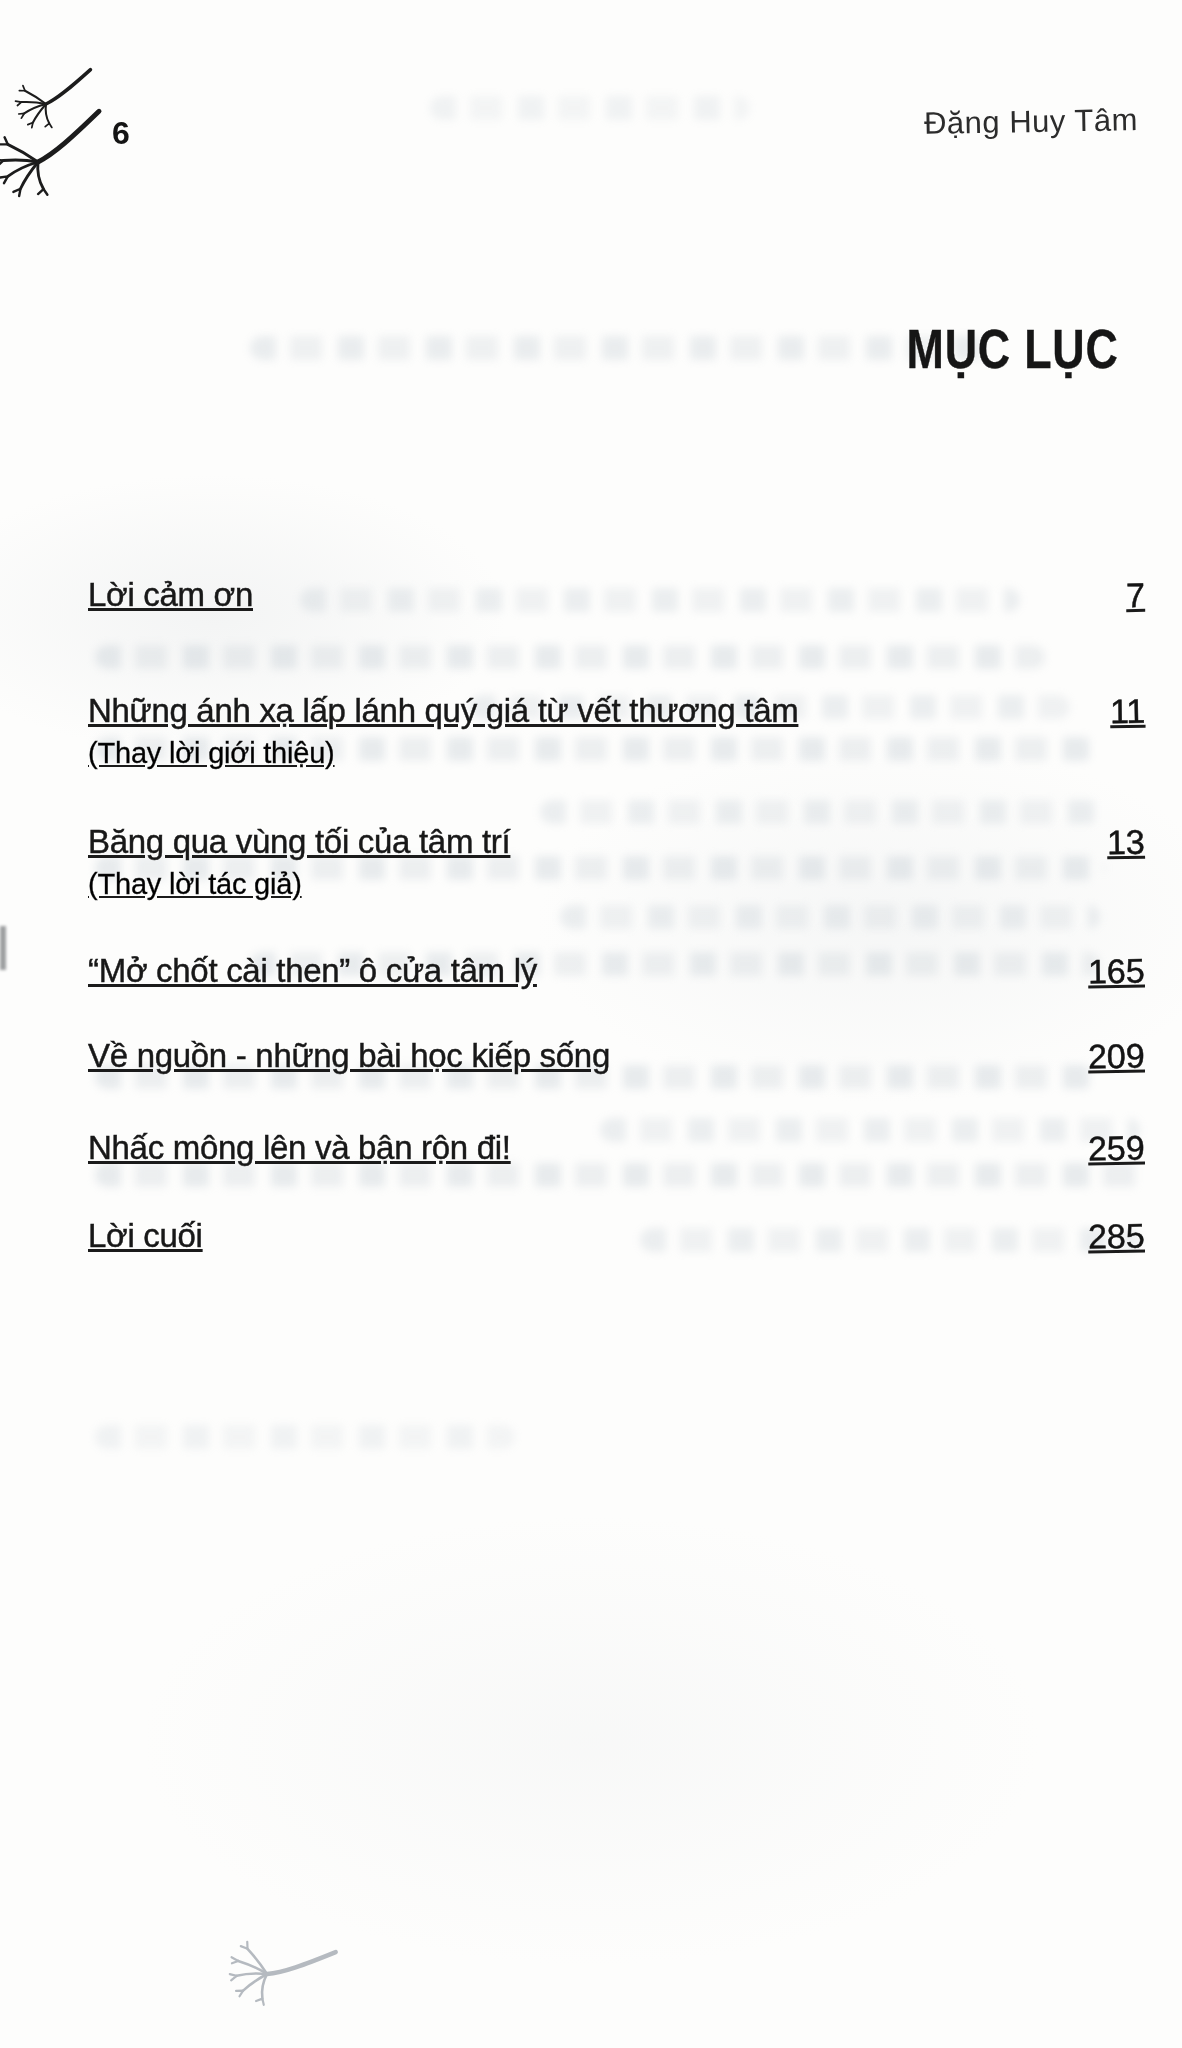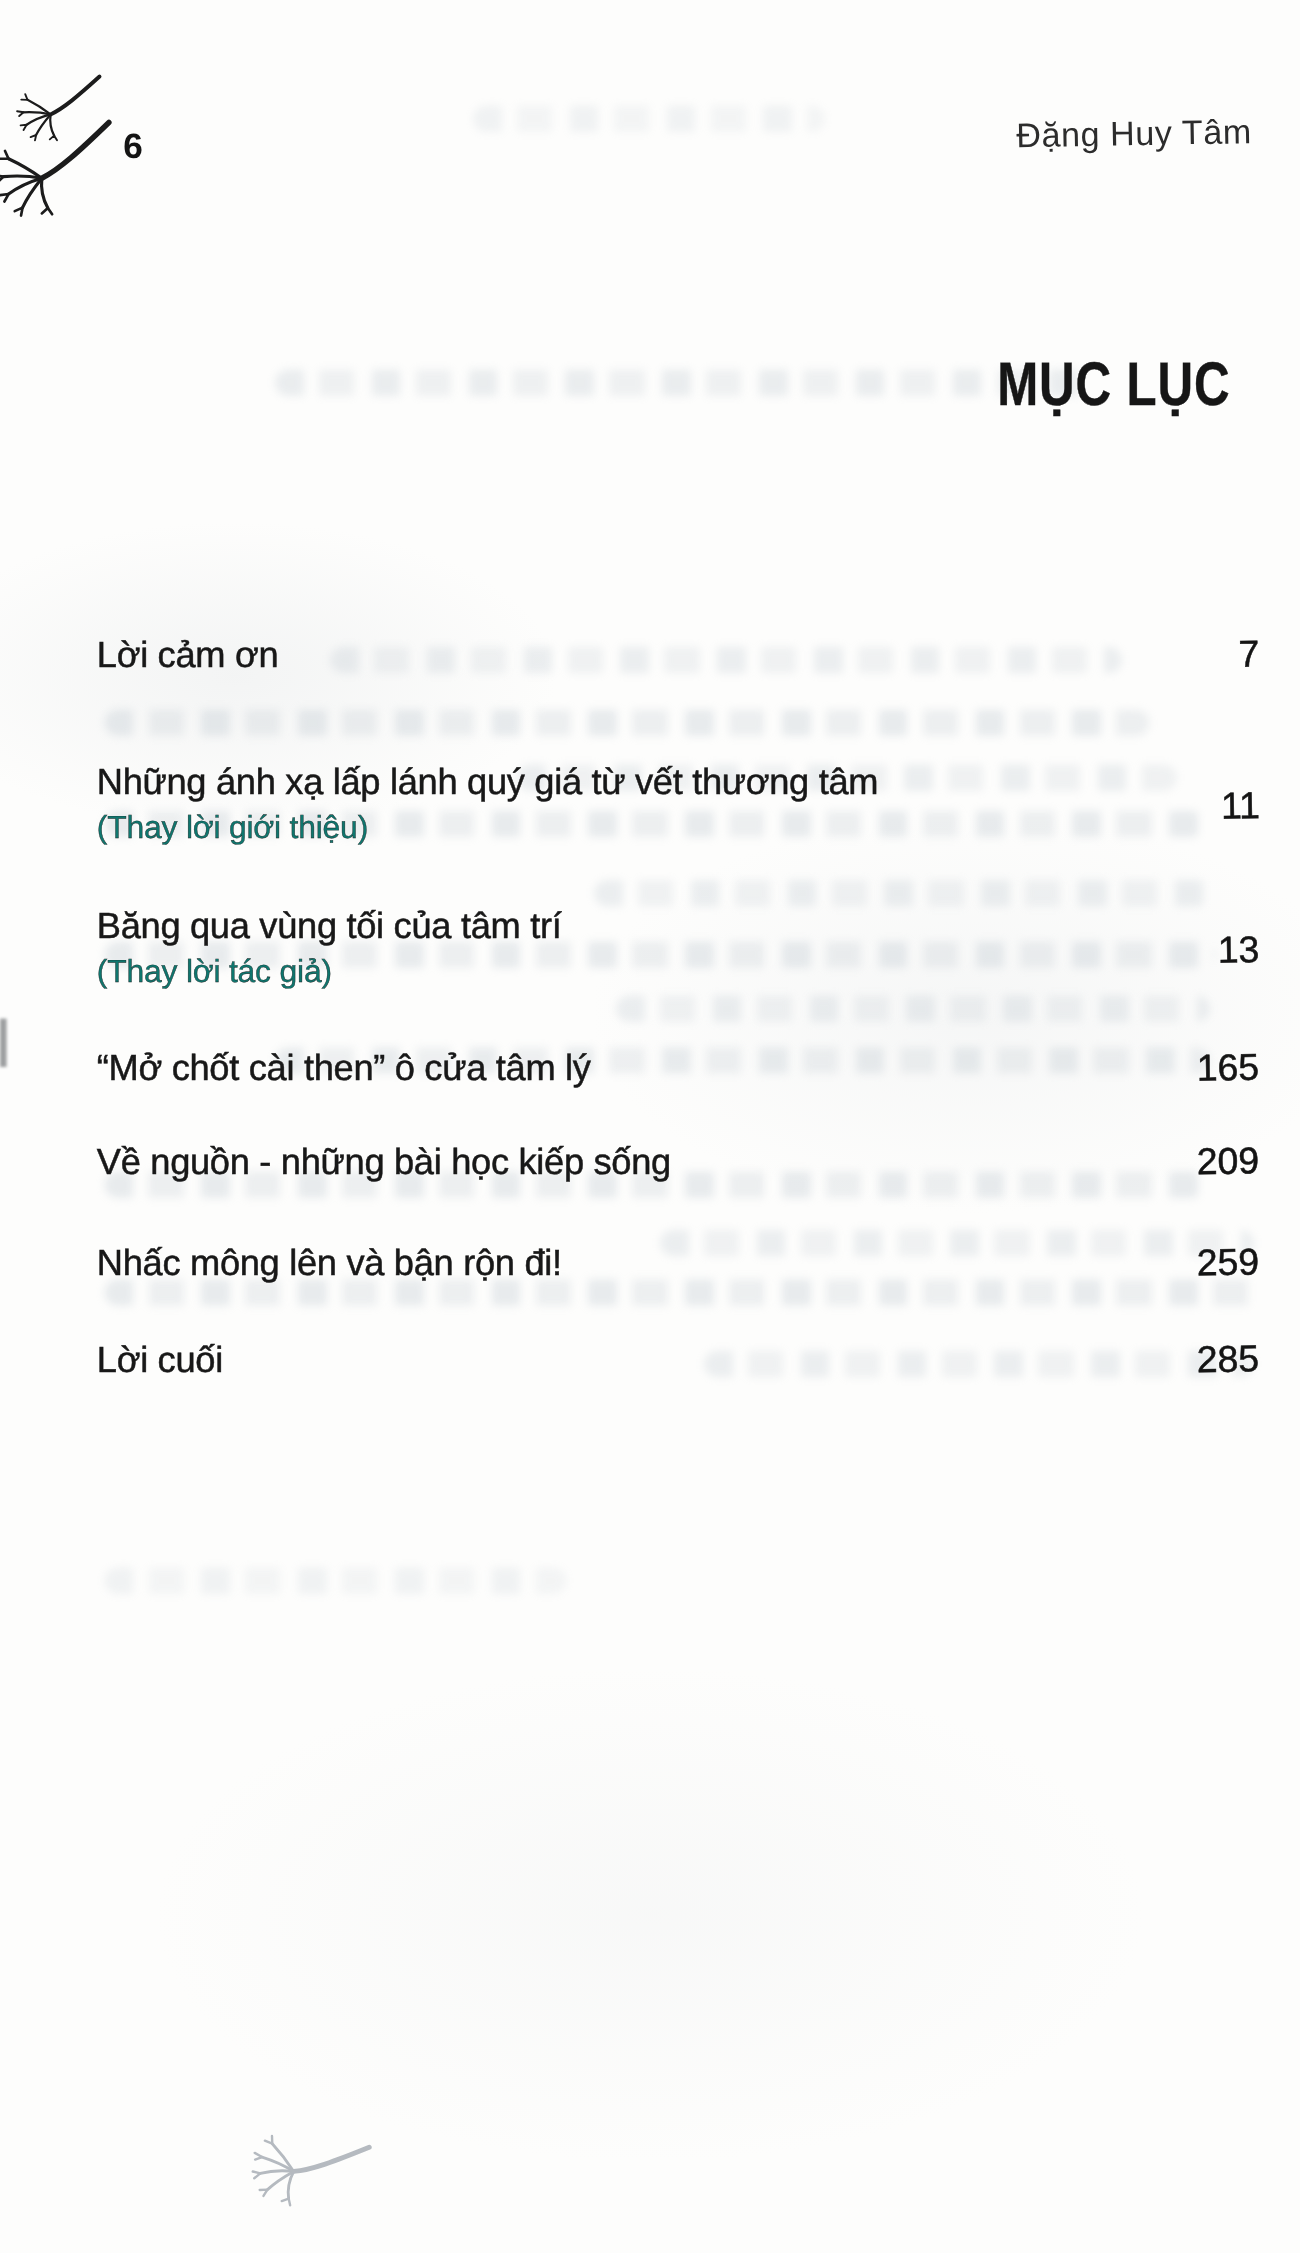--- a/index.html
+++ b/index.html
@@ -32,30 +32,30 @@
   .page-title{
     display:inline-block;font-size:56px;font-weight:700;color:#161616;
     letter-spacing:1px;transform:scaleX(.8);transform-origin:center;
     -webkit-text-stroke:.4px #161616;
   }
   .toc{
     position:absolute;left:88px;right:37px;top:575px;
     display:flex;flex-direction:column;
   }
   .toc-row{
-    display:flex;justify-content:space-between;align-items:center;
+    display:flex;justify-content:space-between;align-items:flex-start;text-decoration:underline;
   }
   .toc-titles{max-width:920px;}
   .toc-title{
     font-size:33px;line-height:40px;letter-spacing:-.3px;color:#181818;
     -webkit-text-stroke:.45px #181818;
     white-space:nowrap;
   }
   .toc-subtitle{
-    font-size:29px;line-height:44px;letter-spacing:-.2px;color:#0f766e;
+    font-size:29px;line-height:44px;letter-spacing:-.2px;color:#000000;
     -webkit-text-stroke:.35px #1d1d1d;
   }
   .toc-page{
     font-size:34px;line-height:40px;color:#141414;
     -webkit-text-stroke:.5px #141414;
     transform:rotate(-1deg);
   }
   .mt47{margin-top:47px}.mt50{margin-top:76px}.mt52{margin-top:52px}
   .mt45{margin-top:45px}.mt48{margin-top:48px}
   

